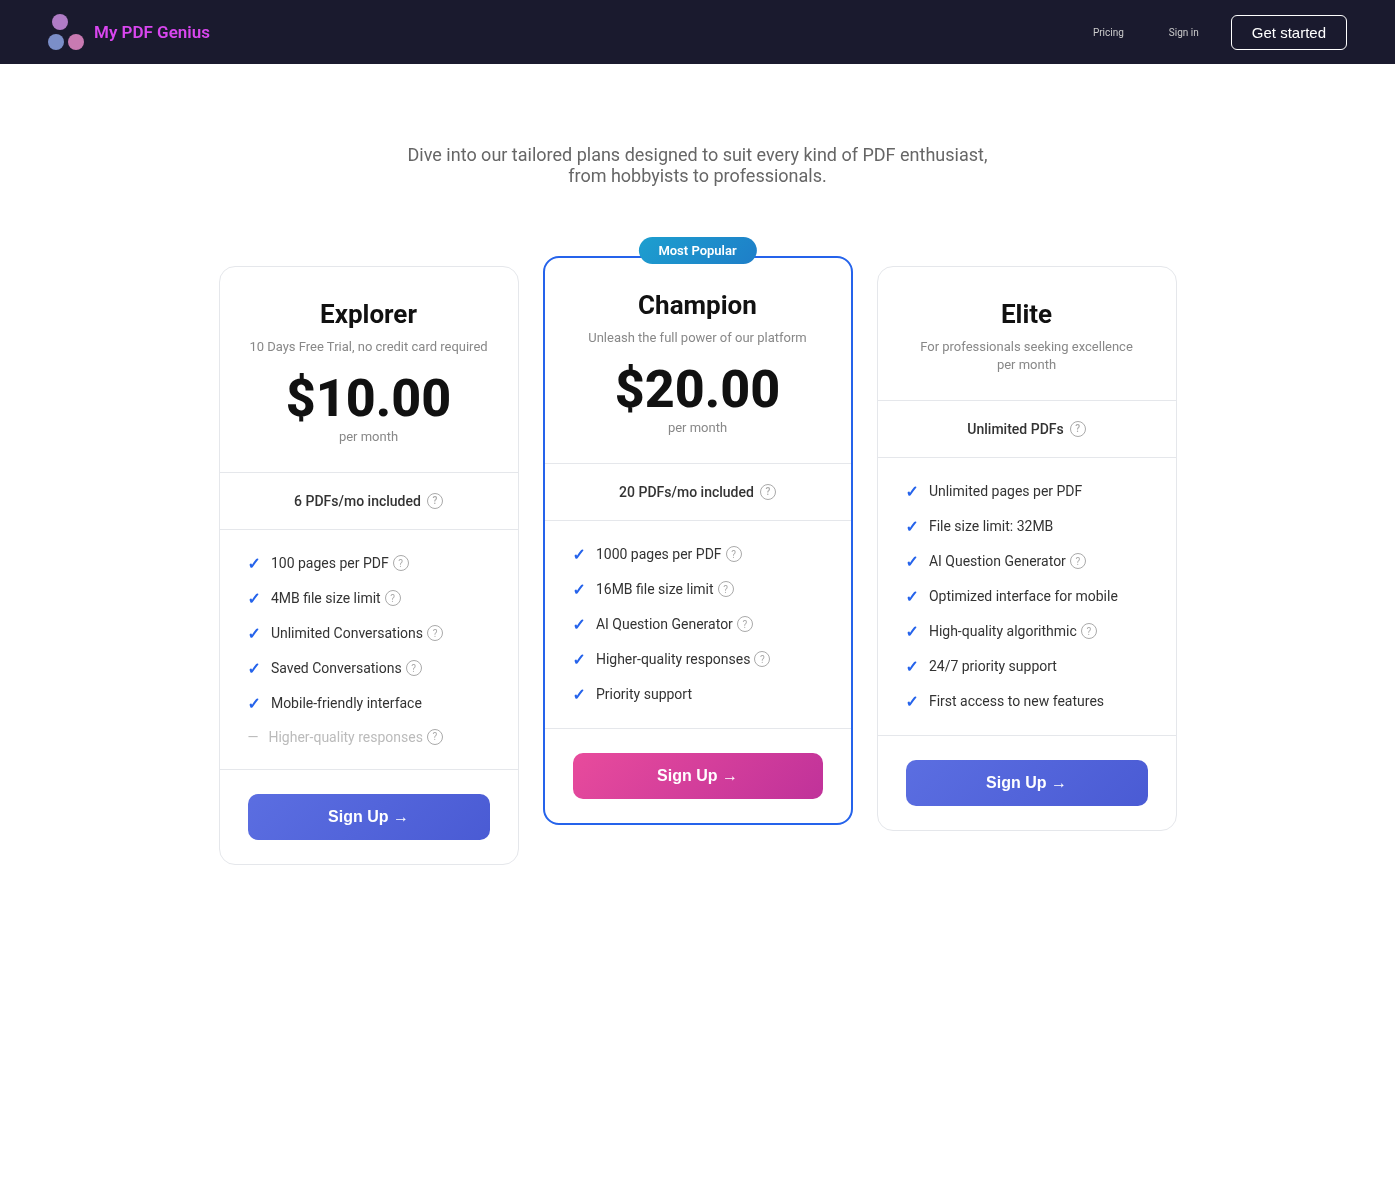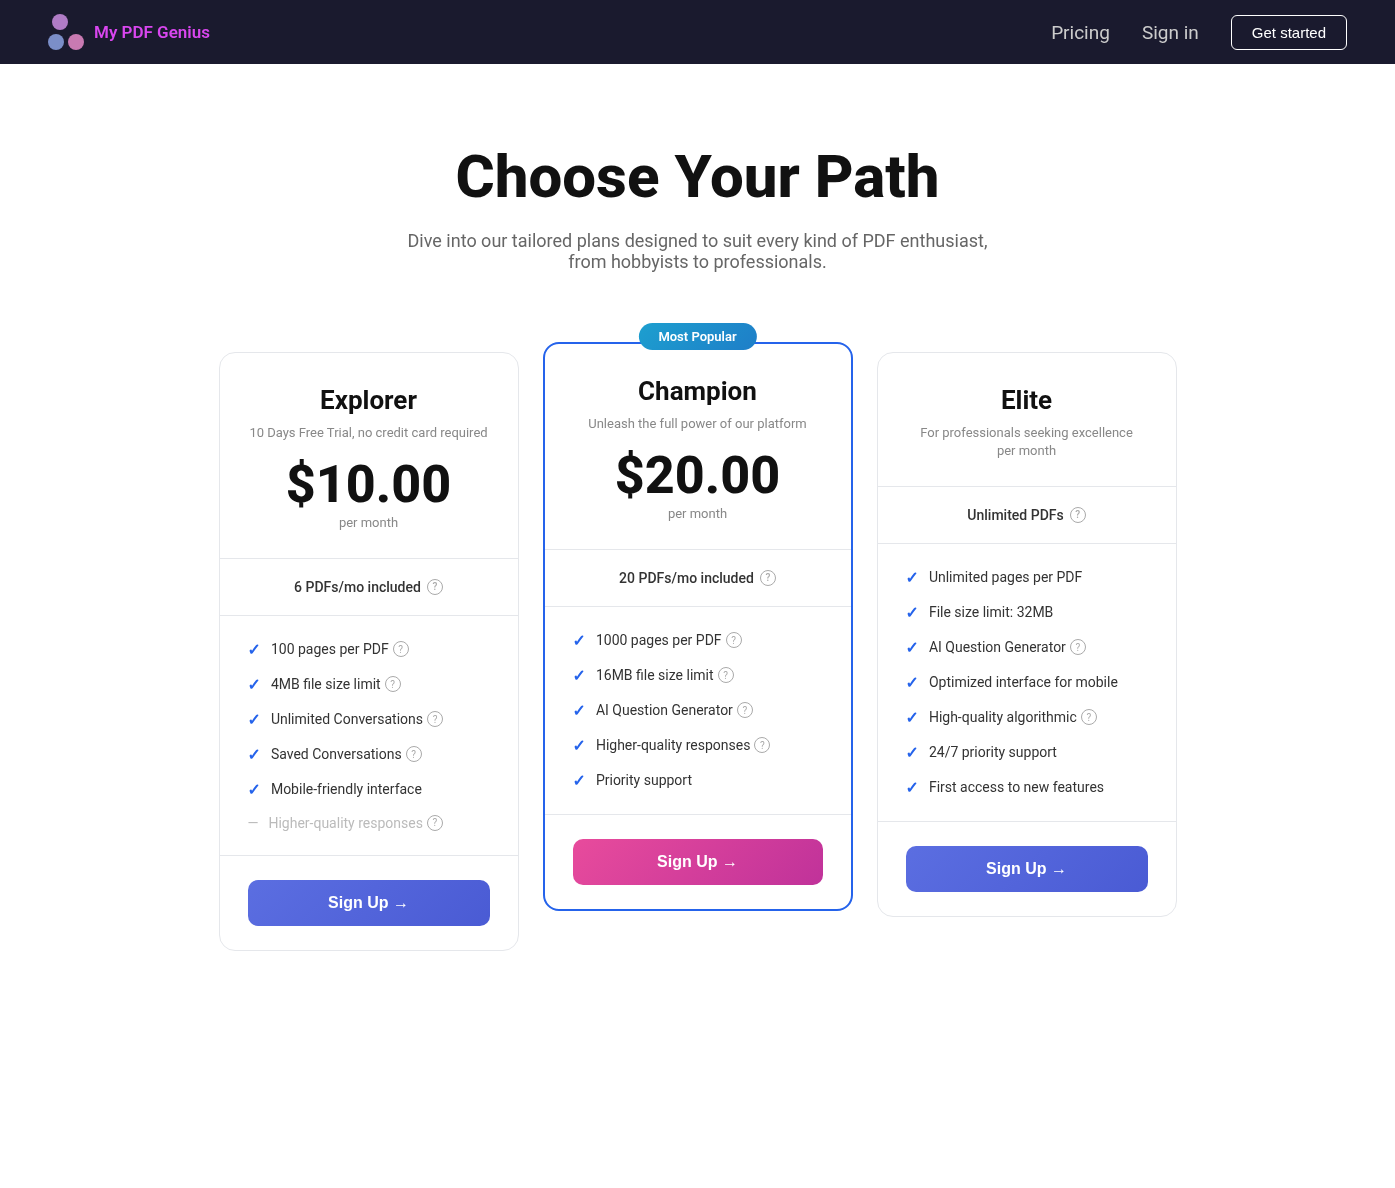--- a/index.html
+++ b/index.html
@@ -36,23 +36,24 @@
       font-size: 17px;
       font-weight: 600;
     }
     .nav-links {
       display: flex;
       align-items: center;
       gap: 32px;
     }
     .nav-link {
       color: #ccc;
-      font-size: 19px;
+      font-size: 10px;
       cursor: pointer;
       text-decoration: none;
+      margin-left: 13px;
     }
     .nav-cta {
       border: 1.5px solid #fff;
       color: #fff;
       background: transparent;
       padding: 8px 20px;
       border-radius: 6px;
       font-size: 15px;
       cursor: pointer;
     }
@@ -252,21 +253,20 @@
     <span class="nav-brand">My PDF Genius</span>
   </div>
   <div class="nav-links">
     <a class="nav-link">Pricing</a>
     <a class="nav-link">Sign in</a>
     <button class="nav-cta">Get started</button>
   </div>
 </nav>
 
 <section class="hero">
-  <h1>Choose Your Path</h1>
   <p>Dive into our tailored plans designed to suit every kind of PDF enthusiast, from hobbyists to professionals.</p>
 </section>
 
 <div class="cards-wrapper" id="cards-container">
 <div class="card">
 
     <div class="card-header">
       <div class="card-title">Explorer</div>
       <div class="card-subtitle">10 Days Free Trial, no credit card required</div>
       <div class="card-price">$10.00</div>

